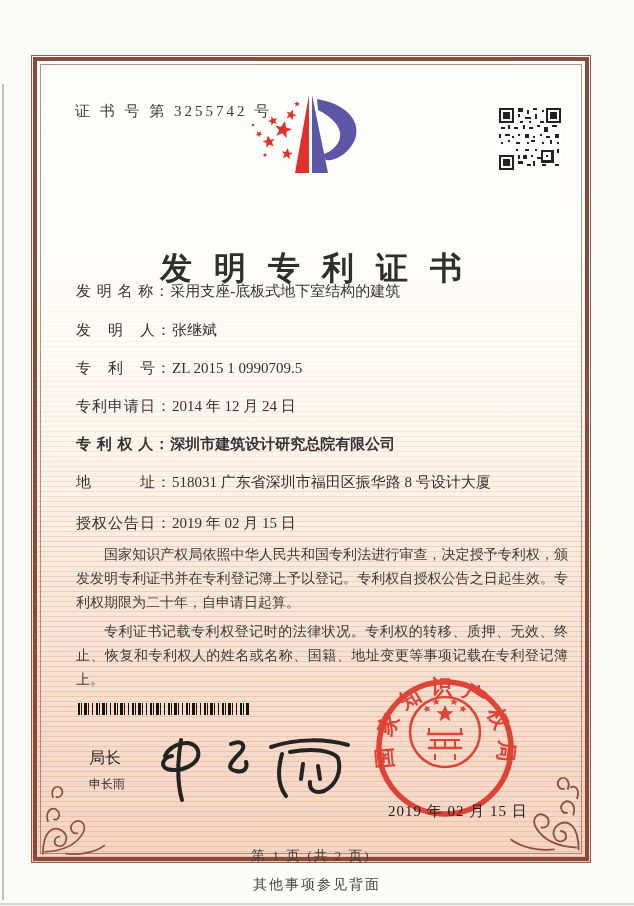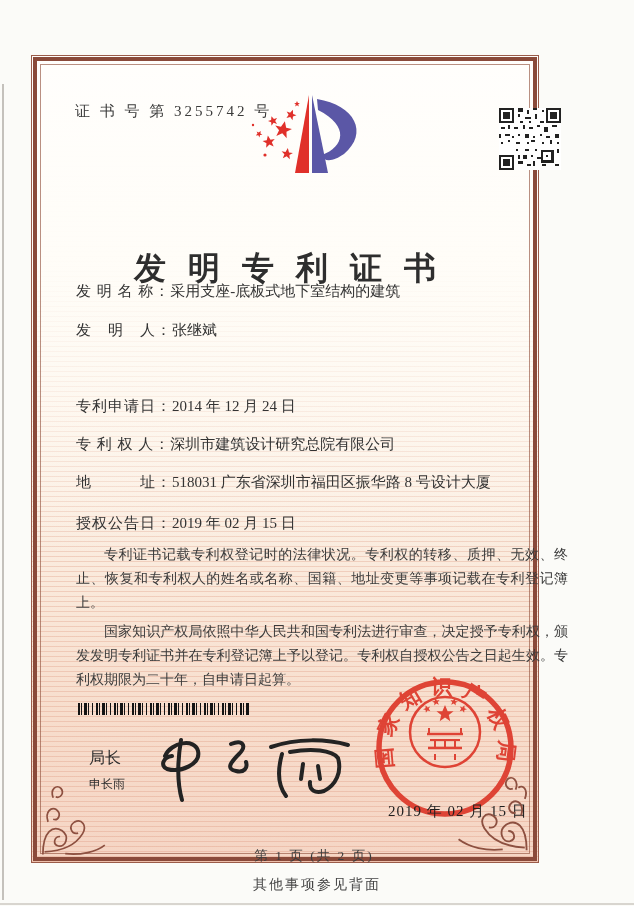--- a/index.html
+++ b/index.html
@@ -7,21 +7,21 @@
     width:634px;height:906px;position:relative;
     background:#fbfbf8;overflow:hidden;
     font-family:"Liberation Serif","DejaVu Serif",serif;
     color:#333;
   }
   .scan-edge-left{position:absolute;left:2px;top:84px;width:2px;height:816px;background:#b7b3ac;opacity:.8;}
   .scan-edge-bottom{position:absolute;left:0;top:903px;width:100%;height:2px;background:#d8d5cf;}
 
   
   .frame{
-    position:absolute;left:31px;top:55px;width:508px;height:808px;
+    position:absolute;left:31px;top:55px;width:560px;height:808px;
     box-sizing:border-box;border:1px solid #9a5b49;
     background-image:
       linear-gradient(180deg,#fffefc 0%,rgba(255,253,248,.96) 26%,rgba(255,250,243,.55) 45%,rgba(255,248,240,0) 62%),
       repeating-linear-gradient(180deg,rgba(213,126,99,.26) 0 1px,rgba(255,255,255,0) 1px 5px),
       linear-gradient(180deg,#fffdf8 0%,#fdf7ee 38%,#faeadc 64%,#f7ddcc 82%,#f5d5c4 100%);
   }
   .frame::before{content:"";position:absolute;inset:1px;border:4px solid #8a4a3a;pointer-events:none;}
   .frame-inner-line{position:absolute;inset:8px;border:1px solid rgba(148,84,64,.65);pointer-events:none;}
 
   .abs{position:absolute;}
@@ -30,21 +30,21 @@
   .cert-no{left:43px;top:46px;font-size:15px;letter-spacing:3px;color:#3a3a3a;}
   .logo{left:209px;top:33px;width:140px;height:92px;}
   .qr{left:467px;top:52px;width:62px;height:62px;}
   .title{left:0;top:146px;width:100%;text-align:center;
     font-size:32px;font-weight:600;color:#2e2e2e;letter-spacing:22px;text-indent:22px;margin-top:45px;}
 
   
   .field-row{left:44px;width:500px;font-size:15px;color:#333;white-space:nowrap;}
   .field-row .lbl{letter-spacing:1px;}
   .fr0{top:226px;} .fr1{top:265px;} .fr2{top:303px;} .fr3{top:341px;}
-  .fr4{top:379px;} .fr5{top:417px;} .fr6{top:458px;}
+  .fr4{top:379px;font-weight:bold;} .fr5{top:417px;} .fr6{top:458px;}
   .pair2{position:absolute;left:223px;top:0;white-space:nowrap;}
 
   
   .paras{left:44px;top:487px;width:492px;font-size:14px;line-height:1.72;color:#3b3b3b;text-align:justify;}
   .paras p{margin:0 0 5px 0;text-indent:2em;}
 
   
   .barcode{left:46px;top:647px;width:172px;height:12px;
     background:repeating-linear-gradient(90deg,
       #141414 0 2px,transparent 2px 3px,
@@ -57,21 +57,21 @@
   .sig-title{left:57px;top:692px;font-size:16px;color:#2c2c2c;font-family:"Liberation Sans","DejaVu Sans",sans-serif;}
   .sig-name{left:57px;top:720px;font-size:12px;color:#2c2c2c;font-family:"Liberation Sans","DejaVu Sans",sans-serif;}
   .sig-hand{left:119px;top:668px;width:212px;height:84px;}
 
   
   .seal{left:337px;top:620px;width:152px;height:152px;opacity:.92;}
   .seal-arc-text{font-size:21px;letter-spacing:9px;fill:#dd382a;font-weight:bold;}
   .seal-date{left:356px;top:746px;font-size:15px;letter-spacing:1px;color:#1f1f1f;}
 
   
-  .page-label{left:0;top:791px;width:100%;text-align:center;font-size:13.5px;color:#3d3d3d;letter-spacing:2px;margin-left:29px;}
+  .page-label{left:0;top:791px;width:100%;text-align:center;font-size:13.5px;color:#3d3d3d;letter-spacing:2px;}
   .back-note{position:absolute;left:0;top:876px;width:100%;text-align:center;font-size:14px;color:#444;letter-spacing:2px;}
 
   
   .flourish{position:absolute;pointer-events:none;}
   .flourish-bl{left:4px;bottom:4px;width:86px;height:86px;}
   .flourish-br{right:4px;bottom:4px;width:92px;height:100px;transform:scaleX(-1);}
 </style>
 </head>
 <body>
 
@@ -126,36 +126,39 @@
   </svg>
 
   <div class="abs title">发明专利证书</div>
 
   <div class="abs field-row fr0">
     <span class="lbl">发 明 名 称：</span><span>采用支座-底板式地下室结构的建筑</span>
   </div>
   <div class="abs field-row fr1">
     <span class="lbl">发　明　人：</span><span>张继斌</span>
   </div>
+  <div class="abs field-row fr2">
+    <span class="lbl">专　利　号：</span><span>ZL 2015 1 0990709.5</span>
+  </div>
   <div class="abs field-row fr3">
     <span class="lbl">专利申请日：</span><span>2014 年 12 月 24 日</span>
   </div>
   <div class="abs field-row fr4">
     <span class="lbl">专 利 权 人：</span><span>深圳市建筑设计研究总院有限公司</span>
   </div>
   <div class="abs field-row fr5">
     <span class="lbl">地　　　址：</span><span>518031 广东省深圳市福田区振华路 8 号设计大厦</span>
   </div>
   <div class="abs field-row fr6">
     <span class="lbl">授权公告日：</span><span>2019 年 02 月 15 日</span>
   </div>
 
   <div class="abs paras">
+    <p>国家知识产权局依照中华人民共和国专利法进行审查，决定授予专利权，颁发发明专利证书并在专利登记簿上予以登记。专利权自授权公告之日起生效。专利权期限为二十年，自申请日起算。</p>
     <p>专利证书记载专利权登记时的法律状况。专利权的转移、质押、无效、终止、恢复和专利权人的姓名或名称、国籍、地址变更等事项记载在专利登记簿上。</p>
-    <p>国家知识产权局依照中华人民共和国专利法进行审查，决定授予专利权，颁发发明专利证书并在专利登记簿上予以登记。专利权自授权公告之日起生效。专利权期限为二十年，自申请日起算。</p>
   </div>
 
   <div class="abs barcode"></div>
 
   <div class="abs sig-title">局长</div>
   <div class="abs sig-name">申长雨</div>
   <svg class="abs sig-hand" viewBox="0 0 212 84">
     <g fill="none" stroke="#232323" stroke-width="4" stroke-linecap="round" stroke-linejoin="round">
       <path d="M 30 16 C 26 40 27 62 31 76"></path>
       <path d="M 14 32 C 20 18 44 14 47 27 C 50 40 30 49 16 45 C 9 42 12 33 21 32"></path>

